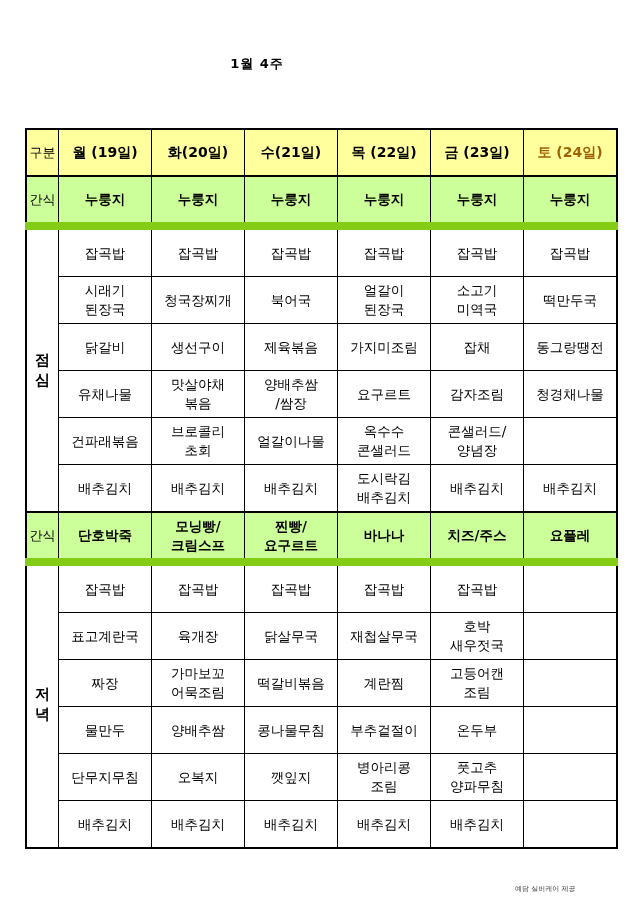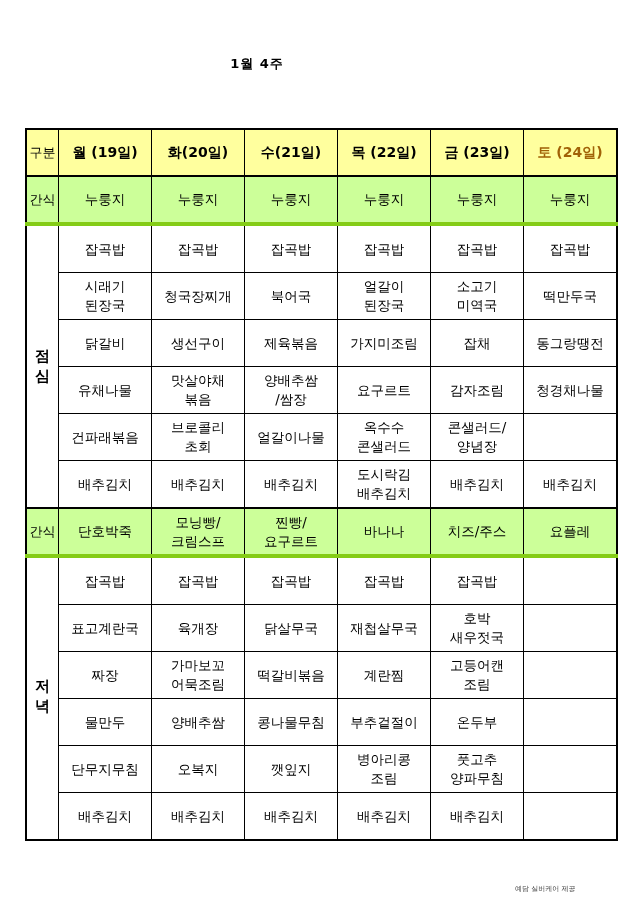--- a/index.html
+++ b/index.html
@@ -4,23 +4,23 @@
 <style>
   html,body{margin:0;padding:0;background:#fff;}
   body{width:638px;height:904px;position:relative;font-family:"DejaVu Sans","Liberation Sans",sans-serif;color:#000;}
   .title{position:absolute;top:55px;left:0;width:514px;text-align:center;font-size:13px;font-weight:bold;letter-spacing:1px;}
   table{position:absolute;left:25px;top:93px;border-collapse:collapse;border:2px solid #000;table-layout:fixed;margin-top:35px;}
   td{border:1px solid #000;text-align:center;vertical-align:middle;font-size:13.5px;line-height:19px;padding:0;}
   td.lbl{width:31px;font-size:13px;}
   td.day{width:92px;}
   tr.hdr td{height:45px;background:#ffff9e;font-weight:bold;font-size:14px;border-bottom:2px solid #000;}
   tr.hdr td.lbl{font-weight:normal;font-size:13px;}
-  tr.snack td{height:45px;background:#ccff99;font-weight:normal;}
+  tr.snack td{height:45px;background:#ccff99;font-weight:bold;}
   tr.snack td.lbl{font-weight:normal;}
-  tr.snack{border-bottom:4px solid #84cc16;}
+  tr.snack{border-bottom:8px solid #84cc16;}
   tr.meal td{height:46px;background:#fff;}
   td.meal-lbl{background:#99ffcc;font-weight:bold;font-size:15px;line-height:20px;vertical-align:top;}
   .sat{color:#a16207;}
   .footer{position:absolute;top:884px;left:515px;font-size:7px;color:#444;text-align:center;}
   .ml{white-space:pre-line;}
 </style>
 </head>
 <body>
 
 <div class="title">1월  4주</div>

